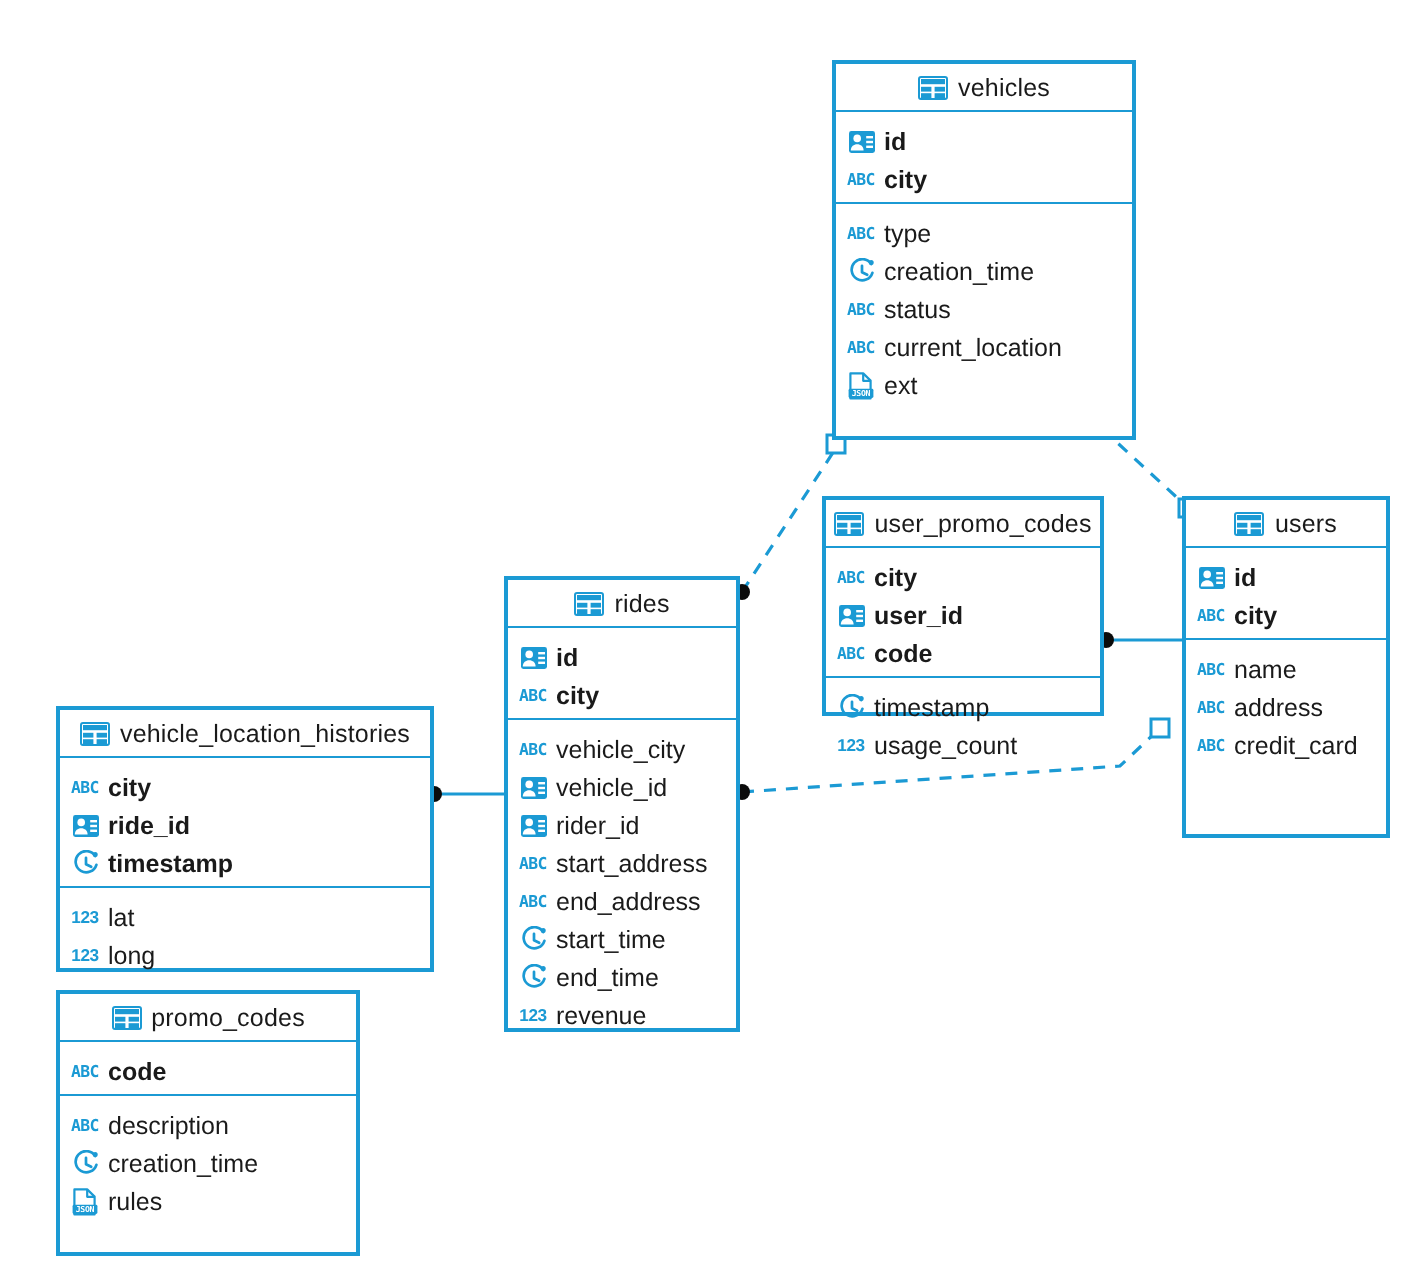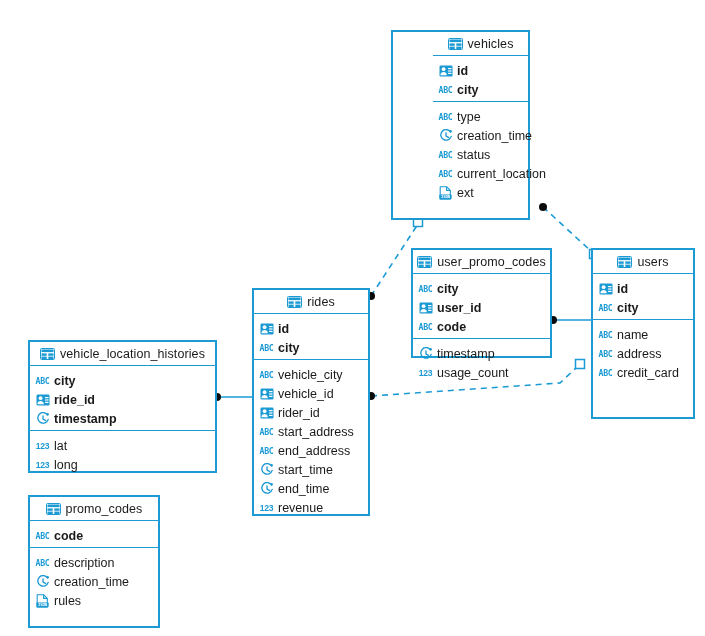--- a/index.html
+++ b/index.html
@@ -79,21 +79,21 @@
         <path d="M 371,396 L 560,383 L 578,366" fill="none" stroke="#1b9ad4" stroke-width="1.6" stroke-dasharray="6,5"></path>
         <circle cx="371" cy="396" r="4" fill="#0b0b0b"></circle>
         <rect x="575.5" y="359.5" width="9" height="9" fill="#ffffff" stroke="#1b9ad4" stroke-width="1.5"></rect>
       </g>
       <g>
         <path d="M 217,397 L 252,397" fill="none" stroke="#1b9ad4" stroke-width="1.6"></path>
         <circle cx="217" cy="397" r="4" fill="#0b0b0b"></circle>
       </g>
     </svg>
   <div id="tables-layer">
-      <div class="table-box" style="left: 391px; top: 30px; width: 139px; height: 190px; padding-left: 40px;">
+      <div class="table-box" style="left: 416px; top: 30px; width: 152px; height: 190px;">
         <div class="tbl-header">
           <span class="tblicon">
             <svg width="15" height="12" viewBox="0 0 15 12">
               <rect x="0.5" y="0.5" width="14" height="11" rx="1" fill="none" stroke="#1b9ad4" stroke-width="1"></rect>
               <rect x="1.5" y="1.5" width="12" height="2.6" fill="#1b9ad4"></rect>
               <rect x="1.5" y="5.4" width="5.2" height="2.4" fill="#1b9ad4"></rect>
               <rect x="8.3" y="5.4" width="5.2" height="2.4" fill="#1b9ad4"></rect>
               <rect x="1.5" y="8.6" width="5.2" height="2.4" fill="#1b9ad4"></rect>
               <rect x="8.3" y="8.6" width="5.2" height="2.4" fill="#1b9ad4"></rect>
             </svg>
@@ -412,21 +412,21 @@
           <div class="fld">
             <span class="ic">
               <svg width="15" height="11" viewBox="0 0 15 11">
                 <text x="7.5" y="8.7" font-family="Liberation Sans, sans-serif" font-size="8.6" font-weight="bold" fill="#1b9ad4" text-anchor="middle" letter-spacing="-0.2">123</text>
               </svg>
             </span>
             <span class="fld-label">revenue</span>
           </div>
         </div>
       </div>
-      <div class="table-box" style="left: 28px; top: 340px; width: 189px; height: 133px;">
+      <div class="table-box" style="left: 28px; top: 353px; width: 189px; height: 133px;">
         <div class="tbl-header">
           <span class="tblicon">
             <svg width="15" height="12" viewBox="0 0 15 12">
               <rect x="0.5" y="0.5" width="14" height="11" rx="1" fill="none" stroke="#1b9ad4" stroke-width="1"></rect>
               <rect x="1.5" y="1.5" width="12" height="2.6" fill="#1b9ad4"></rect>
               <rect x="1.5" y="5.4" width="5.2" height="2.4" fill="#1b9ad4"></rect>
               <rect x="8.3" y="5.4" width="5.2" height="2.4" fill="#1b9ad4"></rect>
               <rect x="1.5" y="8.6" width="5.2" height="2.4" fill="#1b9ad4"></rect>
               <rect x="8.3" y="8.6" width="5.2" height="2.4" fill="#1b9ad4"></rect>
             </svg>
@@ -478,21 +478,21 @@
           <div class="fld">
             <span class="ic">
               <svg width="15" height="11" viewBox="0 0 15 11">
                 <text x="7.5" y="8.7" font-family="Liberation Sans, sans-serif" font-size="8.6" font-weight="bold" fill="#1b9ad4" text-anchor="middle" letter-spacing="-0.2">123</text>
               </svg>
             </span>
             <span class="fld-label">long</span>
           </div>
         </div>
       </div>
-      <div class="table-box" style="left: 28px; top: 495px; width: 132px; height: 133px;">
+      <div class="table-box" style="left: 28px; top: 495px; width: 152px; height: 133px;">
         <div class="tbl-header">
           <span class="tblicon">
             <svg width="15" height="12" viewBox="0 0 15 12">
               <rect x="0.5" y="0.5" width="14" height="11" rx="1" fill="none" stroke="#1b9ad4" stroke-width="1"></rect>
               <rect x="1.5" y="1.5" width="12" height="2.6" fill="#1b9ad4"></rect>
               <rect x="1.5" y="5.4" width="5.2" height="2.4" fill="#1b9ad4"></rect>
               <rect x="8.3" y="5.4" width="5.2" height="2.4" fill="#1b9ad4"></rect>
               <rect x="1.5" y="8.6" width="5.2" height="2.4" fill="#1b9ad4"></rect>
               <rect x="8.3" y="8.6" width="5.2" height="2.4" fill="#1b9ad4"></rect>
             </svg>

